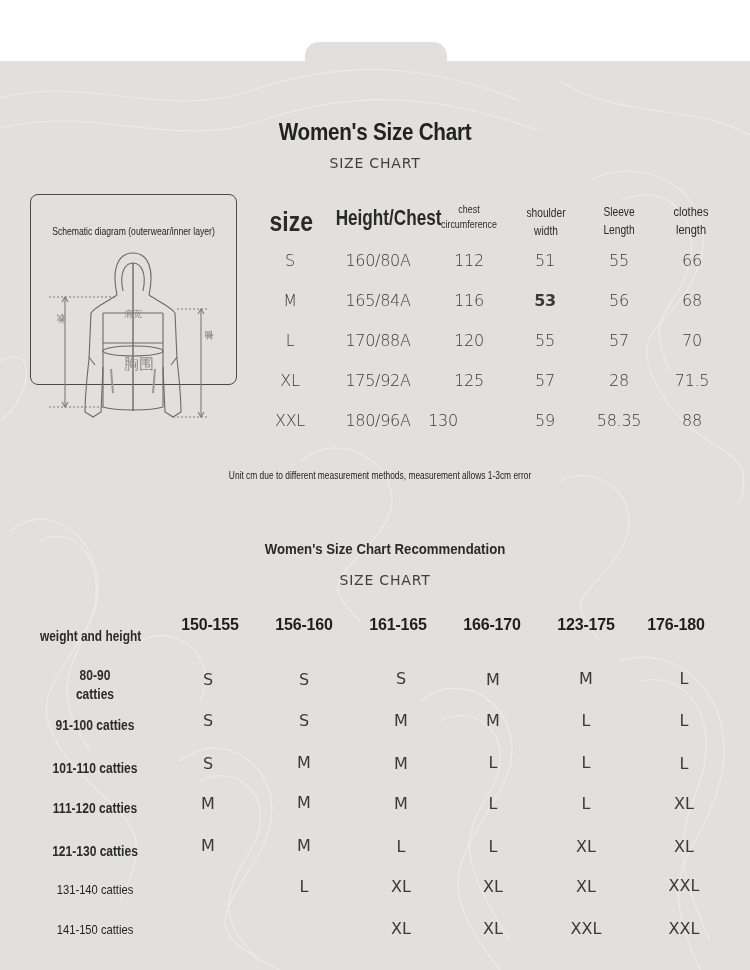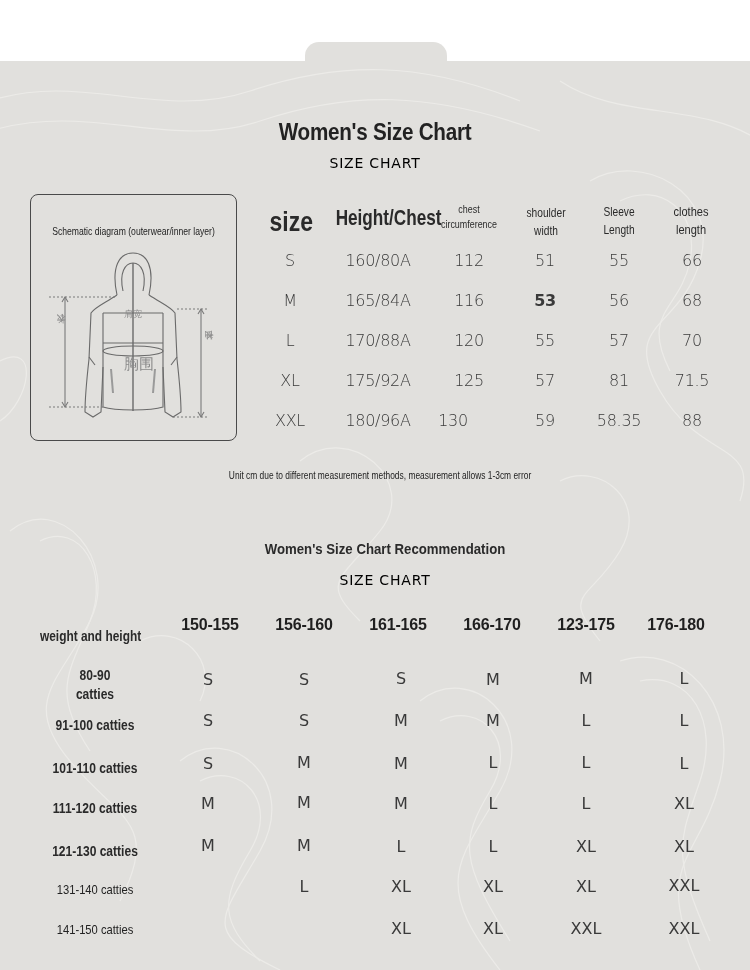--- a/index.html
+++ b/index.html
@@ -18,27 +18,27 @@
 
   .abs { position: absolute; }
   .center { text-align: center; }
 
   .title1 {
     left: 0; width: 750px; top: 118px; font-size: 24px; font-weight: bold;
     font-family: "Liberation Sans", sans-serif; color: #222; letter-spacing: -0.3px;
     transform: scaleX(0.86); transform-origin: 375px 0;
   }
   .subtitle {
-    font-size: 14px; color: #000000; letter-spacing: 0.8px;
+    font-size: 14px; color: #404040; letter-spacing: 0.8px;
     font-family: "DejaVu Sans", sans-serif;
   }
   .sub1 { left: 0; width: 750px; top: 155px; }
 
   .diagram-box {
-    left: 30px; top: 194px; width: 207px; height: 247px;
+    left: 30px; top: 194px; width: 207px; height: 191px;
     border: 1.5px solid #4a4a4a; border-radius: 8px;
   }
   .diagram-caption {
     left: 0; width: 100%; top: 30px; font-size: 10.5px; color: #222;
     transform: scaleX(0.82); transform-origin: 50% 0; white-space: nowrap;
   }
   .diagram-svg { left: 14px; top: 52px; }
 
   .size-table .hcell { position: absolute; text-align: center; color: #2a2a2a; }
   .h-size { left: 265px; width: 50px; top: 206px; font-size: 28px; font-weight: bold; transform: scaleX(0.82); }
@@ -177,27 +177,27 @@
     <div class="cell" style="left:440px;width:58px;top:331px;">120</div>
     <div class="cell" style="left:516px;width:58px;top:331px;">55</div>
     <div class="cell" style="left:584px;width:70px;top:331px;">57</div>
     <div class="cell" style="left:662px;width:60px;top:331px;">70</div>
   </div>
   <div>
     <div class="cell" style="left:265px;width:50px;top:371px;">XL</div>
     <div class="cell" style="left:330px;width:96px;top:371px;">175/92A</div>
     <div class="cell" style="left:440px;width:58px;top:371px;">125</div>
     <div class="cell" style="left:516px;width:58px;top:371px;">57</div>
-    <div class="cell" style="left:584px;width:70px;top:371px;">81</div>
+    <div class="cell" style="left:584px;width:70px;top:371px;">28</div>
     <div class="cell" style="left:662px;width:60px;top:371px;">71.5</div>
   </div>
   <div>
     <div class="cell" style="left:265px;width:50px;top:411px;">XXL</div>
     <div class="cell" style="left:330px;width:96px;top:411px;">180/96A</div>
-    <div class="cell" style="left:424px;width:58px;top:411px;">130</div>
+    <div class="cell" style="left:414px;width:58px;top:411px;">130</div>
     <div class="cell" style="left:516px;width:58px;top:411px;">59</div>
     <div class="cell" style="left:584px;width:70px;top:411px;">58.35</div>
     <div class="cell" style="left:662px;width:60px;top:411px;">88</div>
   </div>
 </div>
 
 <div class="abs center note">Unit cm due to different measurement methods, measurement allows 1-3cm error</div>
 
 <div class="abs center title2">Women's Size Chart Recommendation</div>
 <div class="abs center subtitle sub2">SIZE CHART</div>

